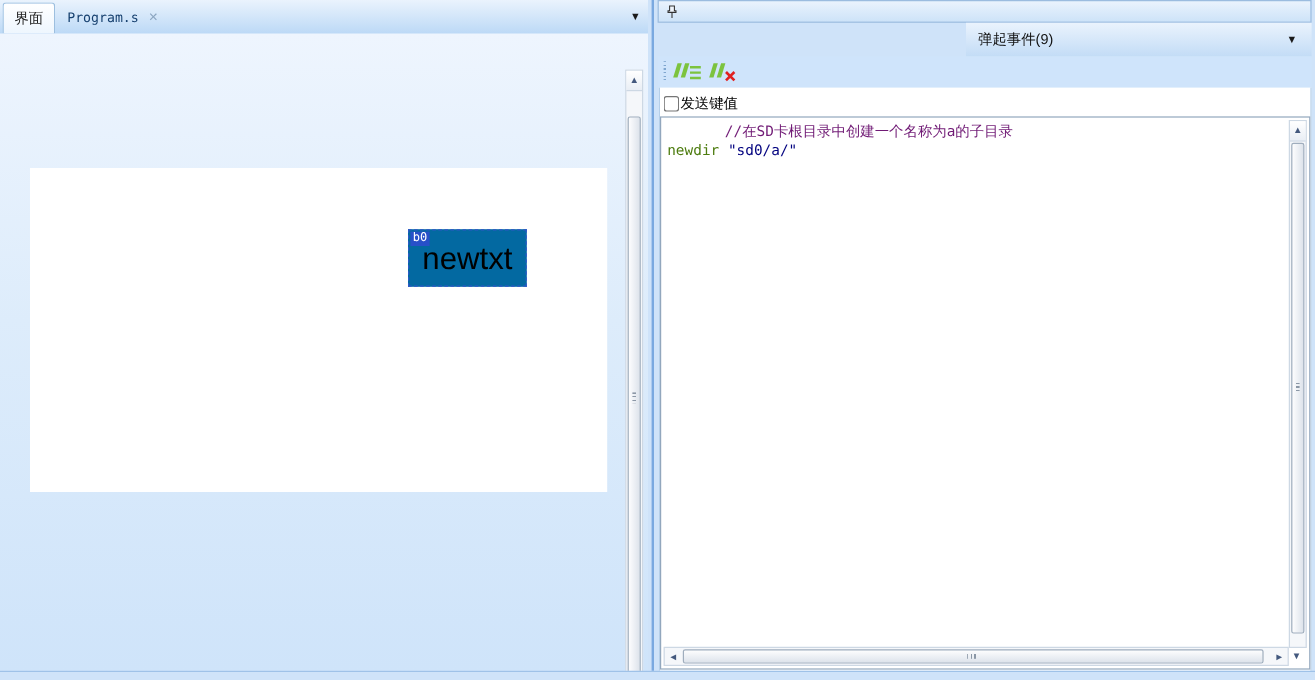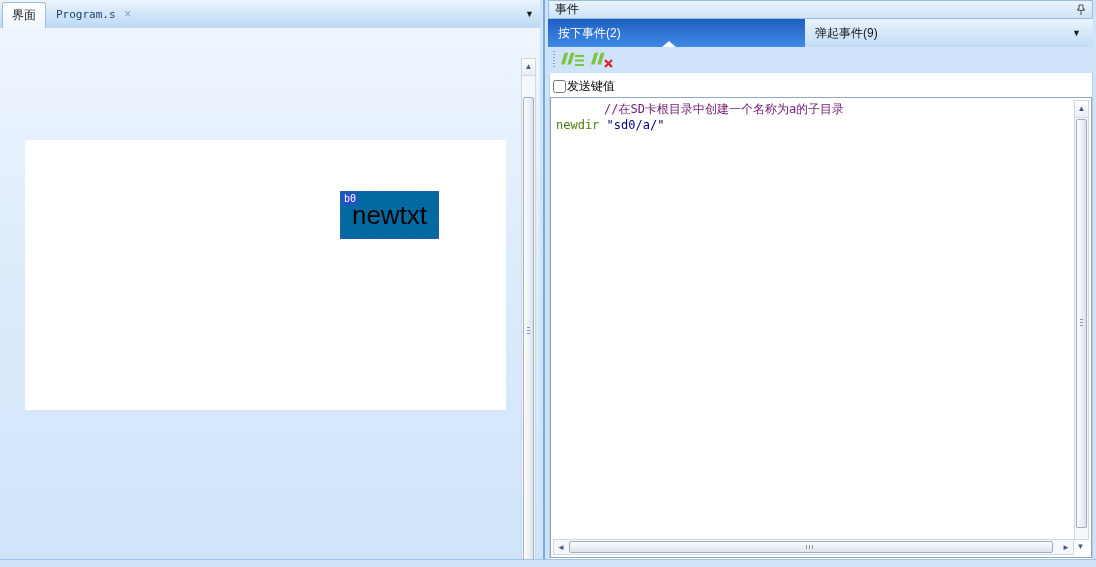--- a/index.html
+++ b/index.html
@@ -125,31 +125,26 @@
       <div class="sb-thumb-v lp-vsb-thumb">
         <div class="grip-h"></div>
       </div>
     </div>
 
   </div>
 
   <div class="divider"></div>
 
   <div class="rp-header">
-    <span class="rp-header-title">事件</span>
     <svg class="pin-icon" viewBox="0 0 10 12">
       <path d="M3 1 h4 v4 h1.3 v1.3 H1.7 V5 H3 Z" fill="#eef4fb" stroke="#333" stroke-width="0.9"></path>
       <line x1="5" y1="6.5" x2="5" y2="11" stroke="#333" stroke-width="0.9"></line>
     </svg>
   </div>
 
-  <div class="rp-tab-sel">
-    <span>按下事件(2)</span>
-    <div class="rp-tab-tri"></div>
-  </div>
   <div class="rp-tab-unsel">
     <span>弹起事件(9)</span>
   </div>
   <div class="rp-tabs-caret">▼</div>
 
   <div class="rp-toolbar">
     <div class="rp-grip"></div>
     <svg class="tb-icon tb-icon-1" viewBox="0 0 26 18">
       <path d="M4 2 L8 2 L4 15 L0 15 Z" fill="#7cc33e" transform="translate(1,0) scale(0.9)"></path>
       <path d="M11 2 L15 2 L11 15 L7 15 Z" fill="#7cc33e" transform="translate(1,0) scale(0.9)"></path>

